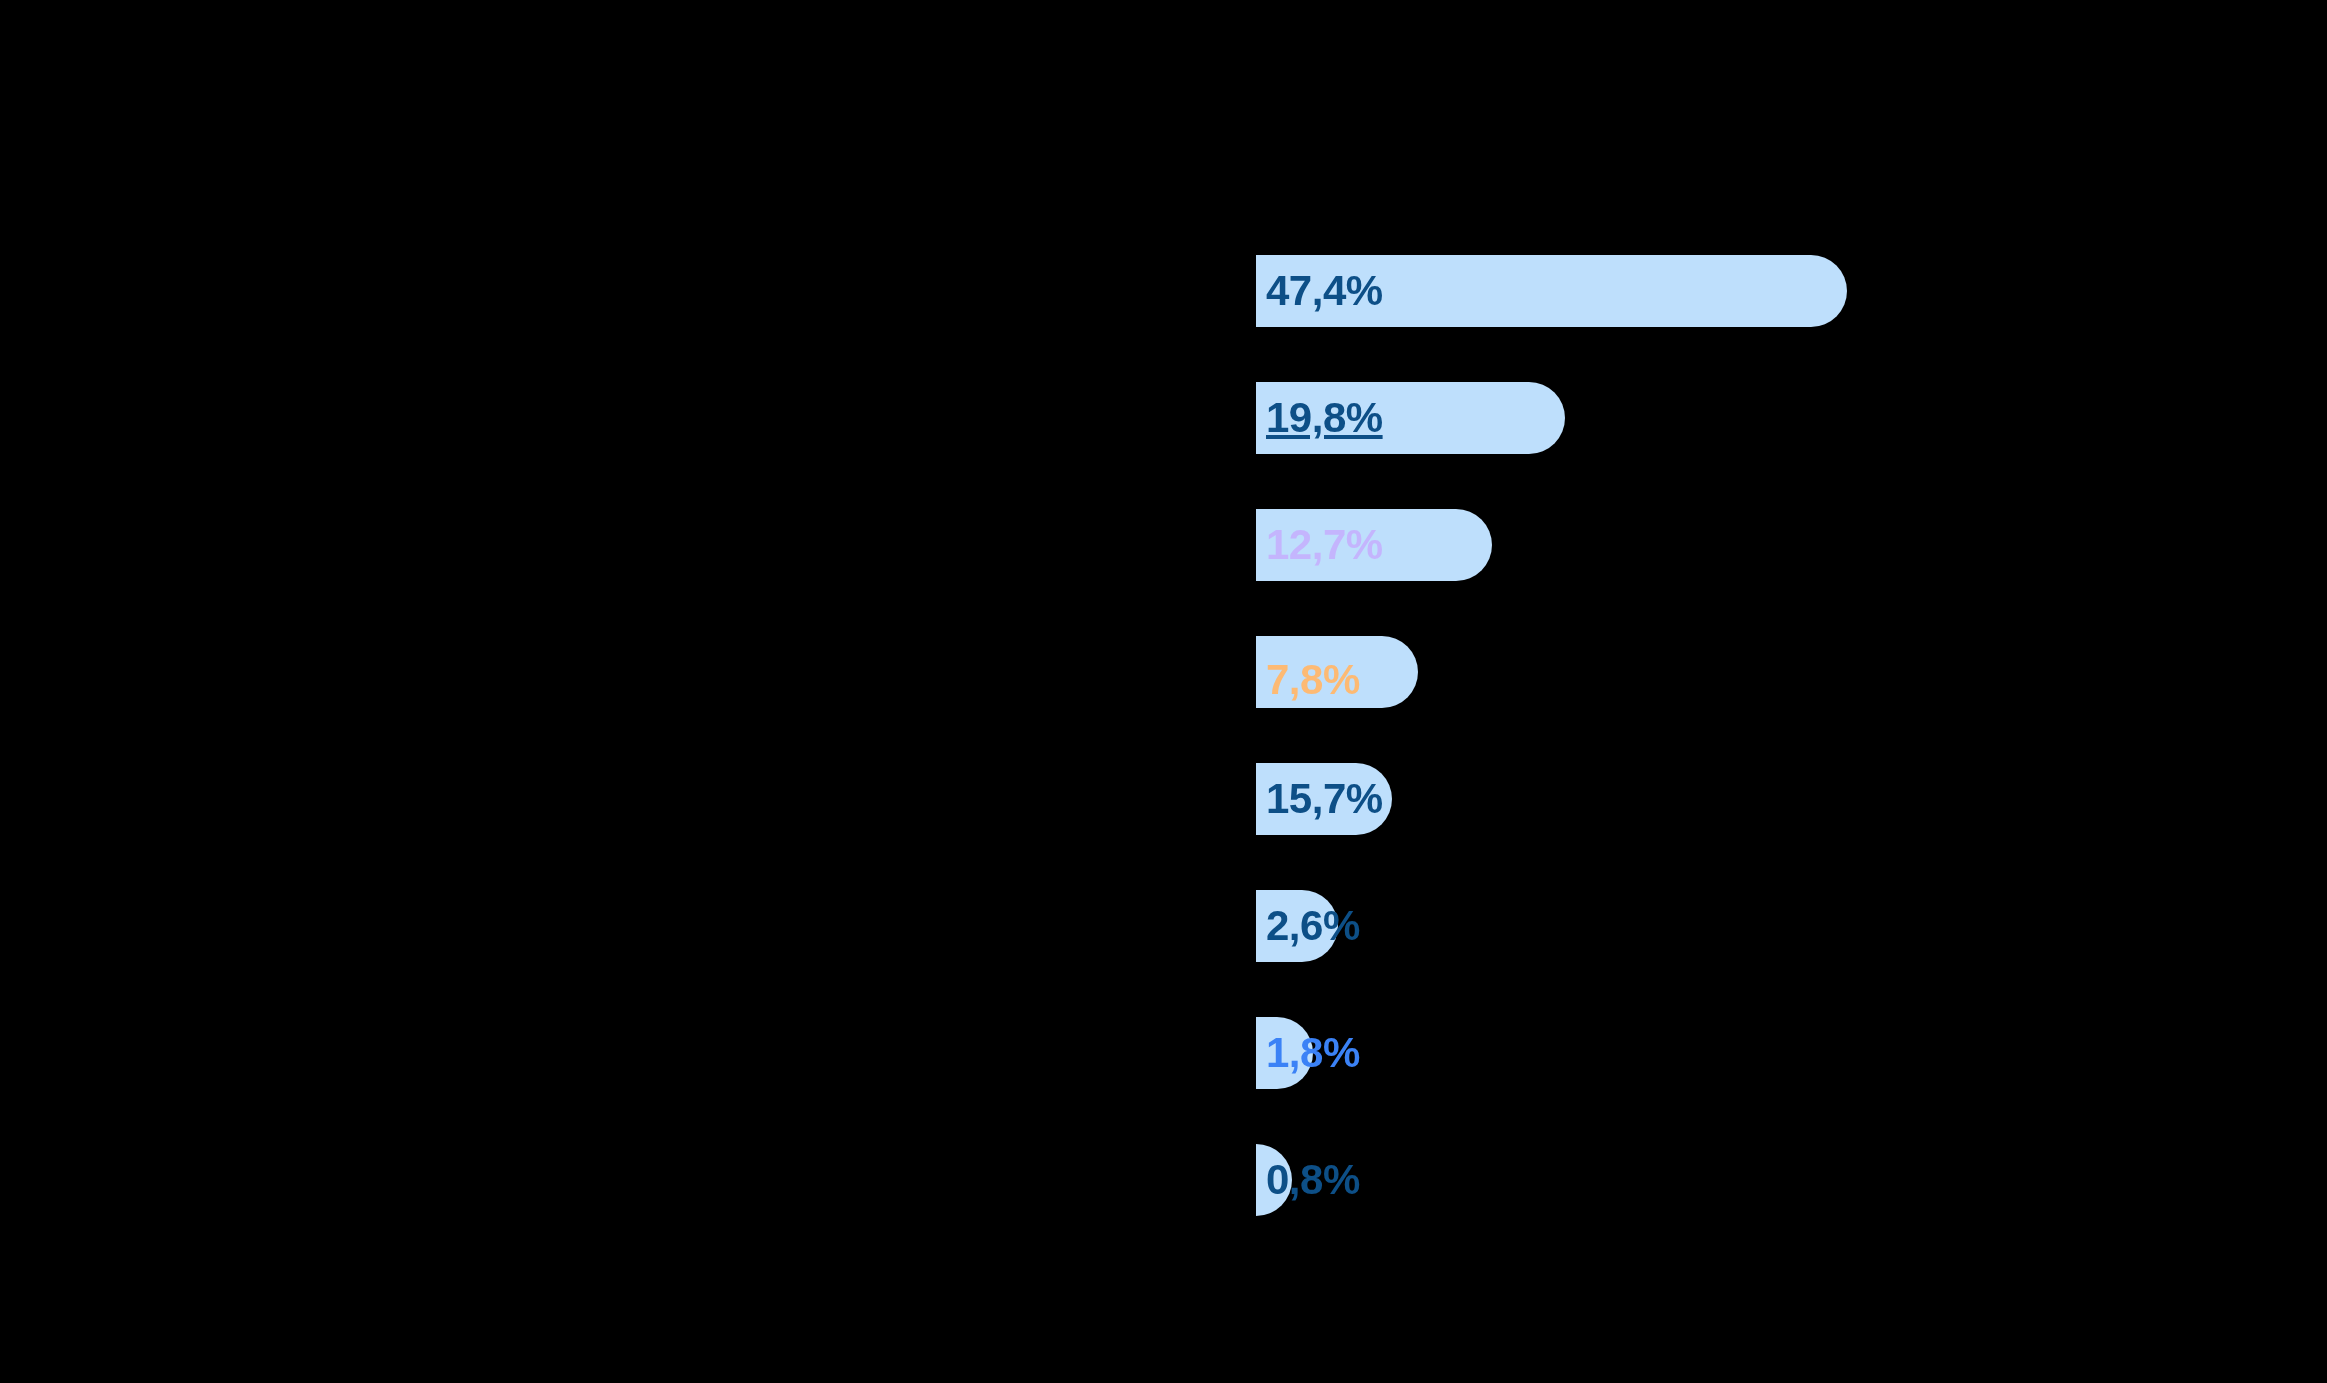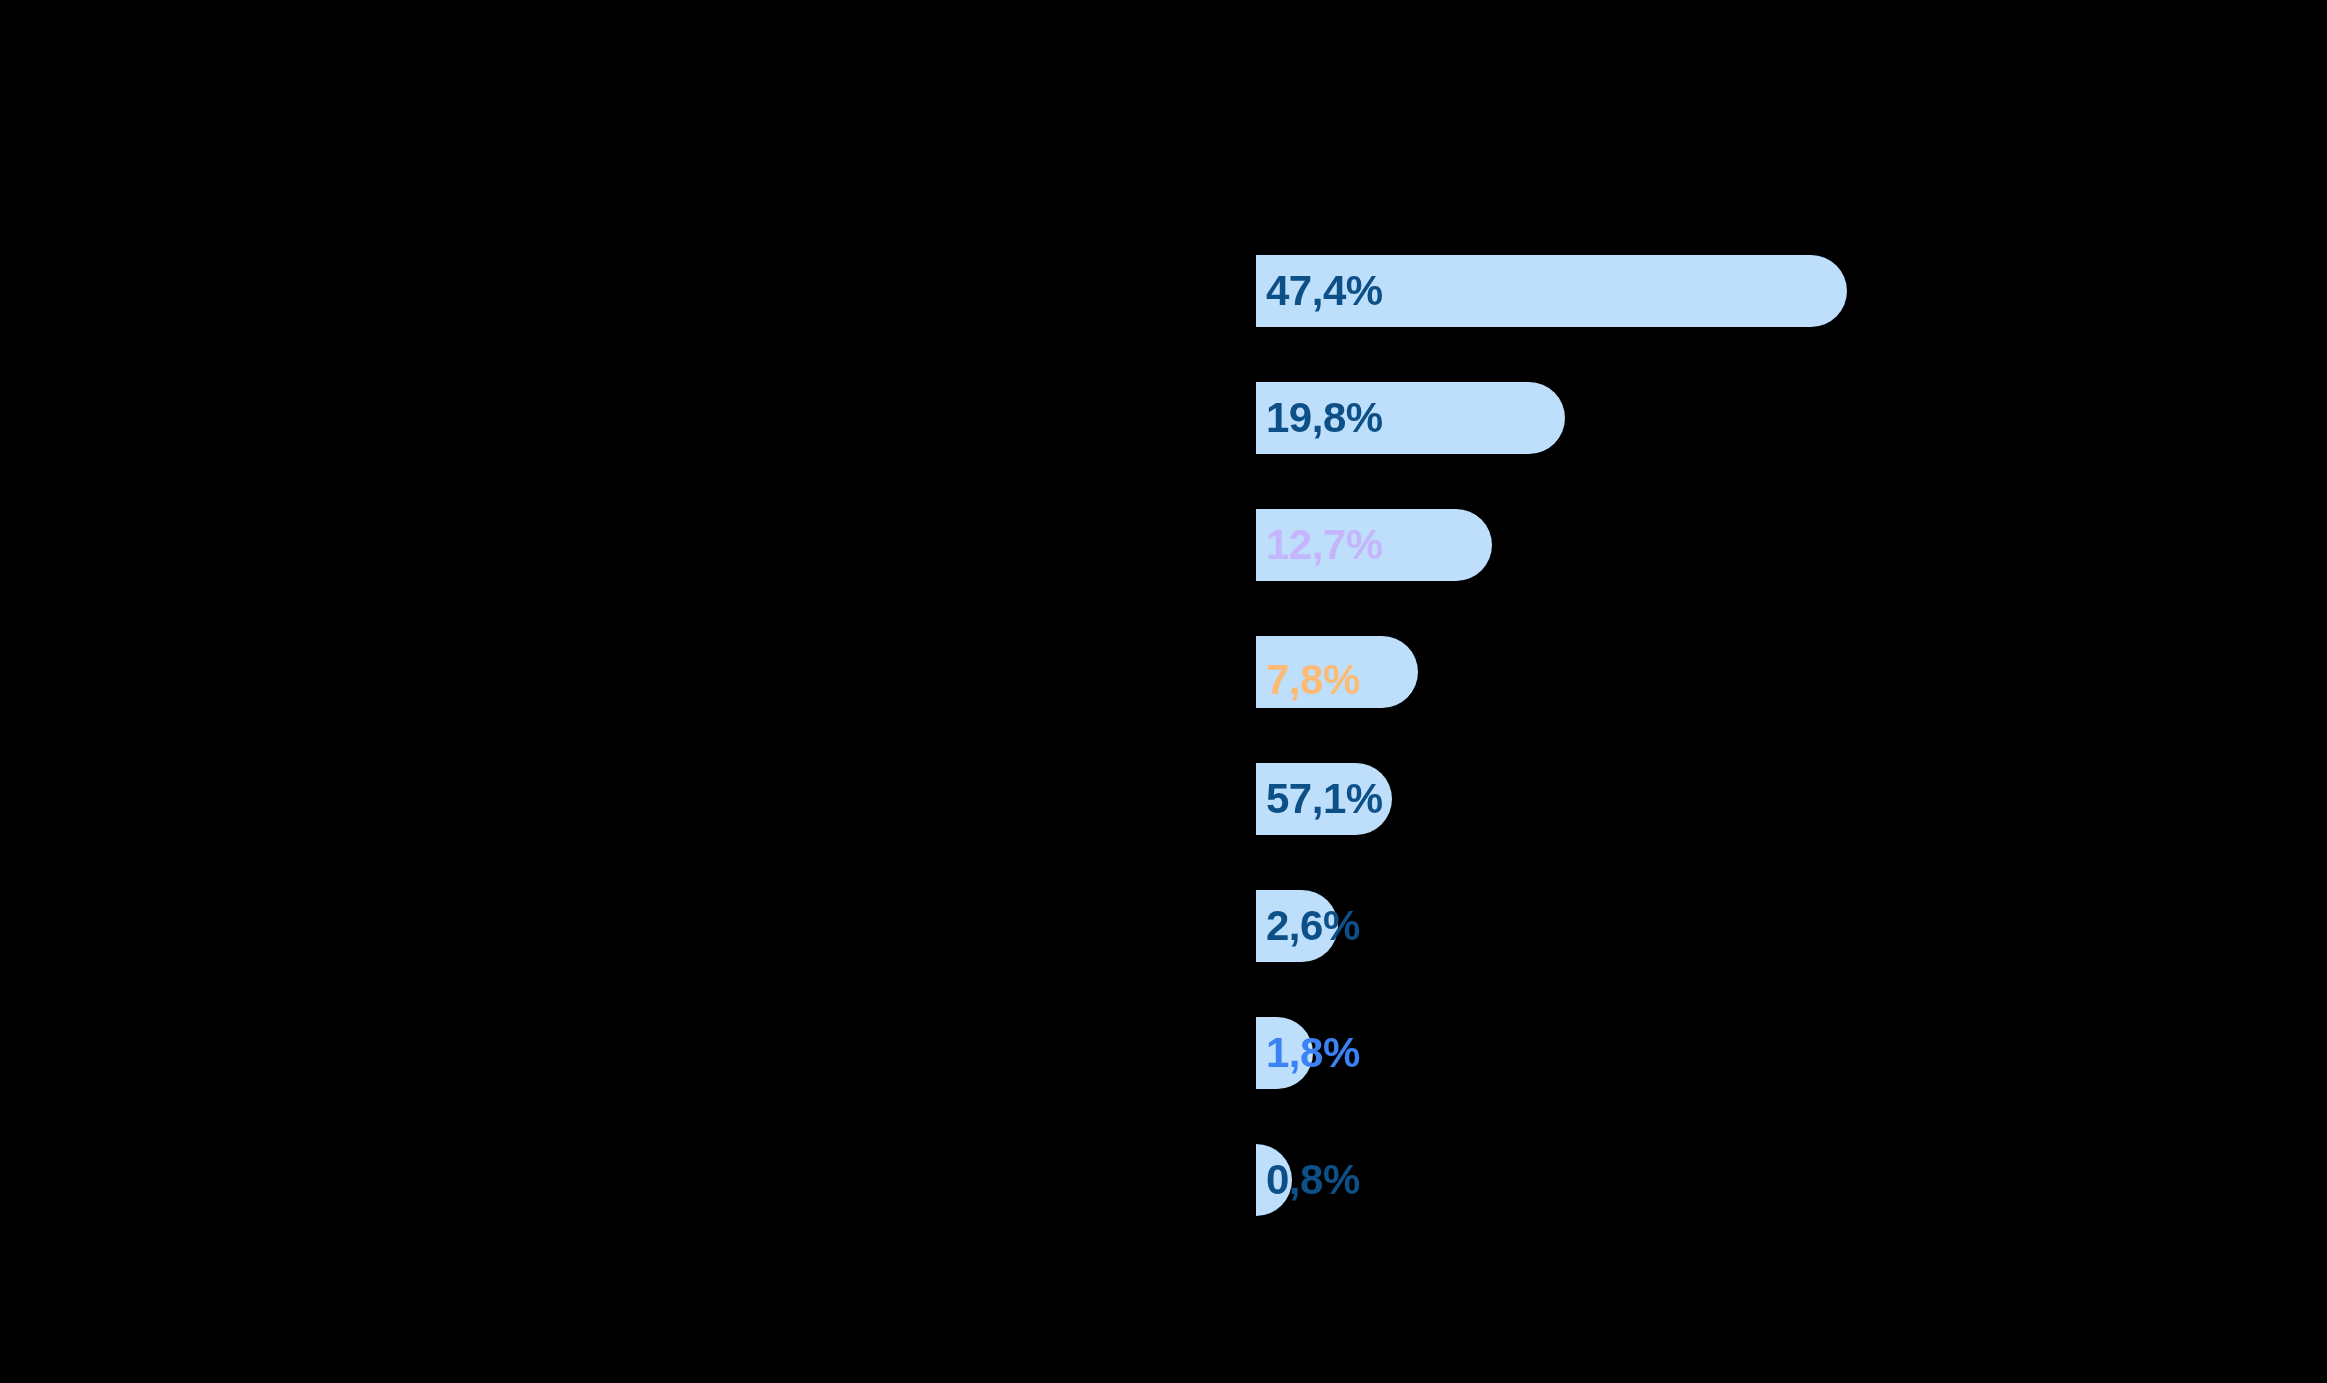--- a/index.html
+++ b/index.html
@@ -62,36 +62,36 @@
 <div id="canvas" style="background: rgb(0, 0, 0);">
   <div class="plot-area">
 
     <div class="bar-row" style="top:0px;">
       <div class="bar-shape" style="width: 591px; background: rgb(190, 223, 252);"></div>
       <span class="bar-label" style="color: rgb(13, 79, 135);">47,4%</span>
     </div>
 
     <div class="bar-row" style="top:127px;">
       <div class="bar-shape" style="width: 309px; background: rgb(190, 223, 252);"></div>
-      <span class="bar-label" style="color: rgb(13, 79, 135);">19,8%</span>
+      <span class="bar-label" style="color: rgb(13, 79, 135); text-decoration: underline;">19,8%</span>
     </div>
 
     <div class="bar-row" style="top:254px;">
       <div class="bar-shape" style="width: 236px; background: rgb(190, 223, 252);"></div>
       <span class="bar-label" style="color: #c4b5fd;">12,7%</span>
     </div>
 
     <div class="bar-row" style="top:381px;">
       <div class="bar-shape" style="width: 162px; background: rgb(190, 223, 252);"></div>
       <span class="bar-label" style="color: #fdba74; margin-top: 8px;">7,8%</span>
     </div>
 
     <div class="bar-row" style="top:508px;">
       <div class="bar-shape" style="width: 136px; background: rgb(190, 223, 252);"></div>
-      <span class="bar-label" style="color: rgb(13, 79, 135);">57,1%</span>
+      <span class="bar-label" style="color: rgb(13, 79, 135);">15,7%</span>
     </div>
 
     <div class="bar-row" style="top:635px;">
       <div class="bar-shape" style="width: 82px; background: rgb(190, 223, 252);"></div>
       <span class="bar-label" style="color: rgb(13, 79, 135);">2,6%</span>
     </div>
 
     <div class="bar-row" style="top:762px;">
       <div class="bar-shape" style="width: 57px; background: rgb(190, 223, 252);"></div>
       <span class="bar-label" style="color: #3b82f6;">1,8%</span>

